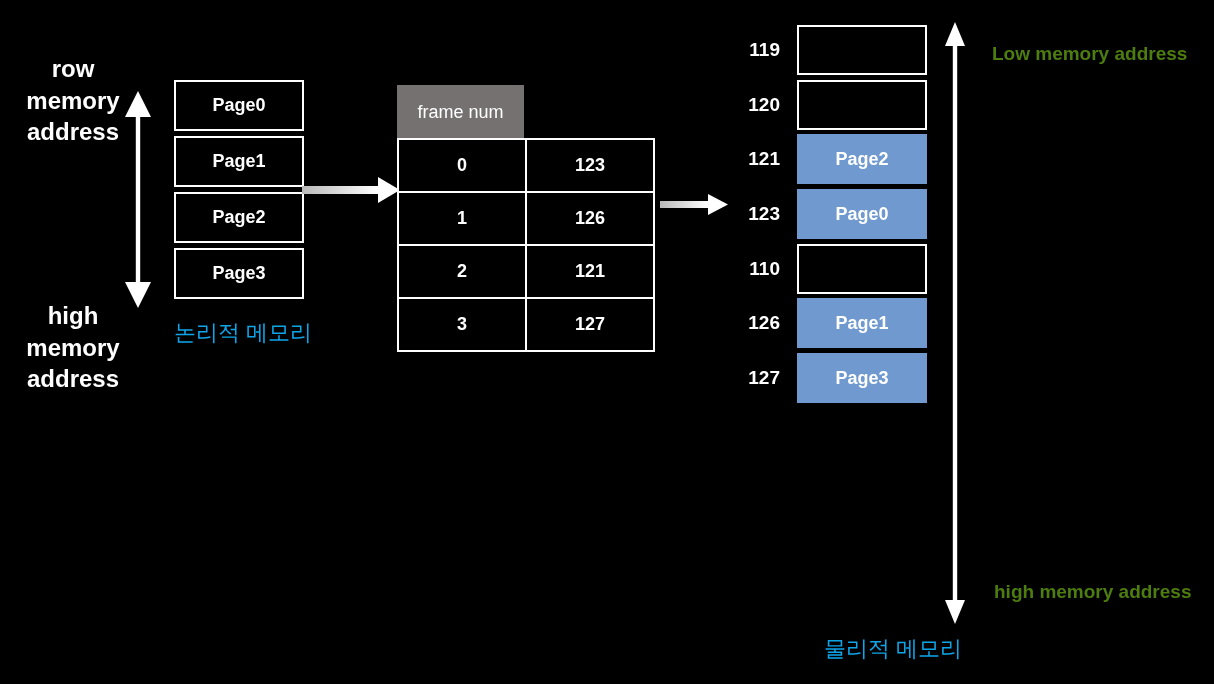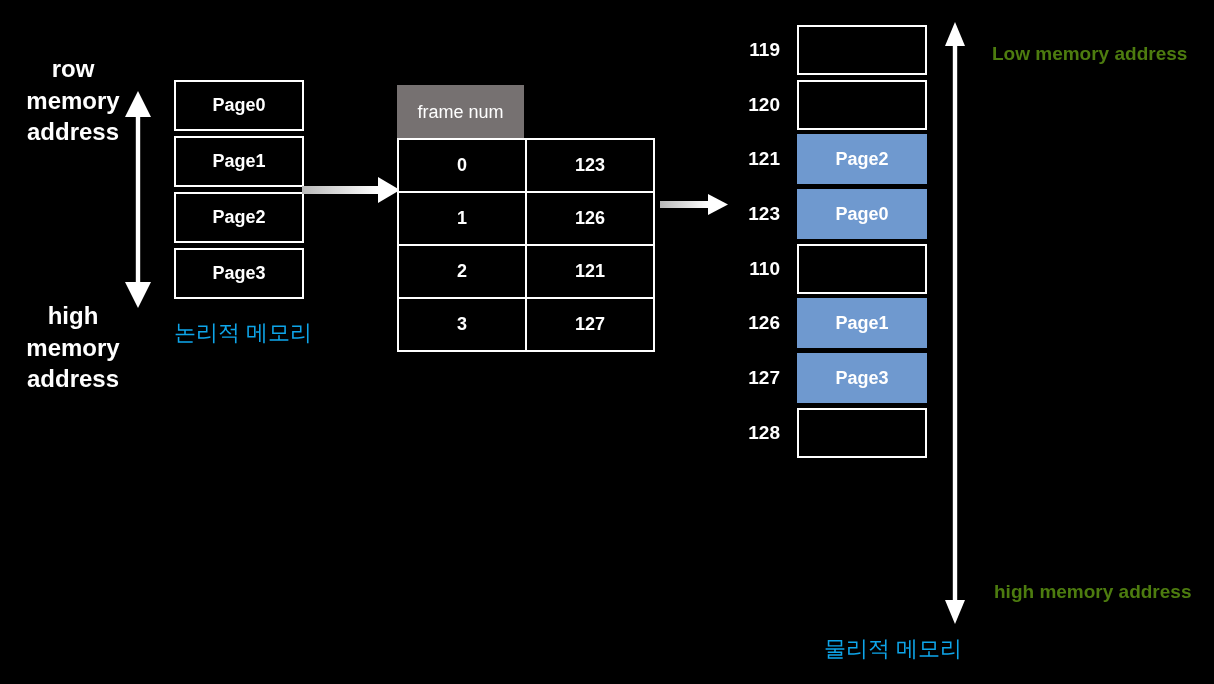--- a/index.html
+++ b/index.html
@@ -144,24 +144,20 @@
       <div class="pm-box frame-box"></div>
     </div>
     <div class="pm-row">
       <div class="pm-addr">126</div>
       <div class="pm-box frame-box filled">Page1</div>
     </div>
     <div class="pm-row">
       <div class="pm-addr">127</div>
       <div class="pm-box frame-box filled">Page3</div>
     </div>
-    <div class="pm-row">
-      <div class="pm-addr">128</div>
-      <div class="pm-box frame-box"></div>
-    </div>
   </div>
   <div class="caption" style="left:812px; top:634px; width:150px;">물리적 메모리</div>
 
   <svg class="arrow-svg" style="left:944px; top:22px;" width="22" height="602" viewBox="0 0 22 602">
     <polygon points="11,0 1,24 21,24" fill="#fff"></polygon>
     <rect x="8.8" y="22" width="4.4" height="558" fill="#fff"></rect>
     <polygon points="11,602 1,578 21,578" fill="#fff"></polygon>
   </svg>
 
   <div class="side-label-nowrap" style="left:992px; top:43px;">Low memory address</div>

